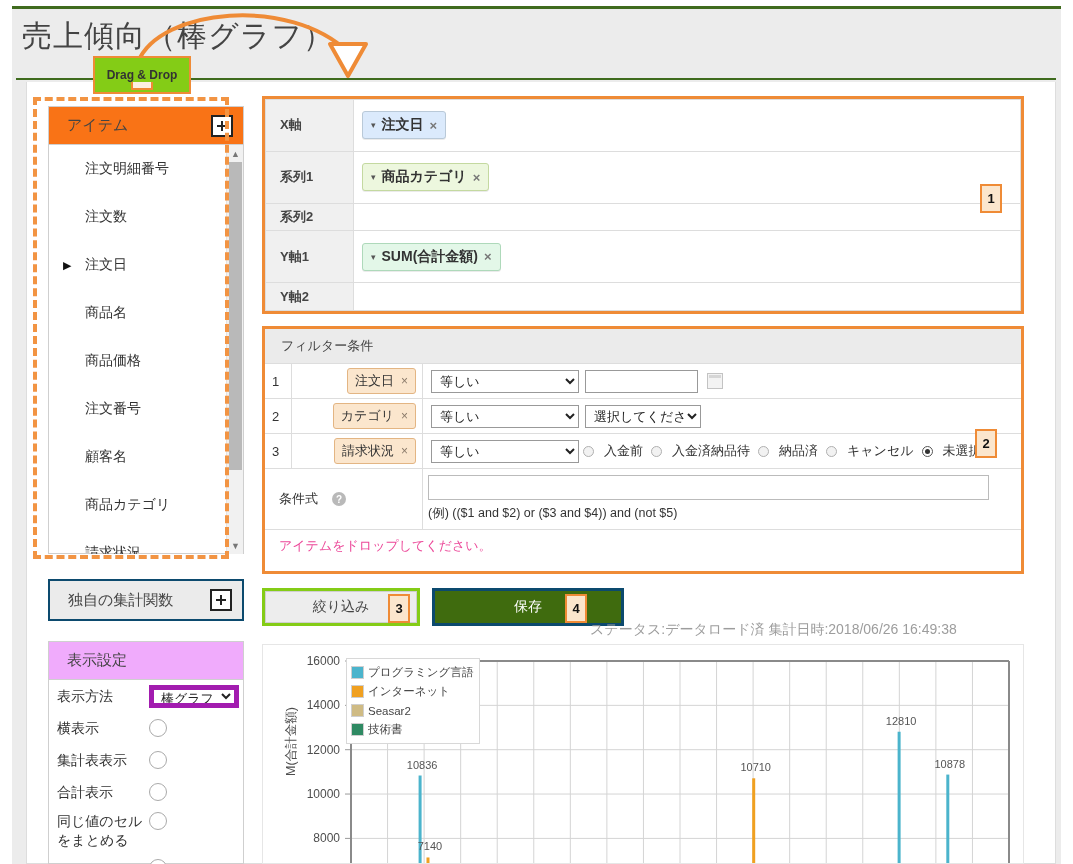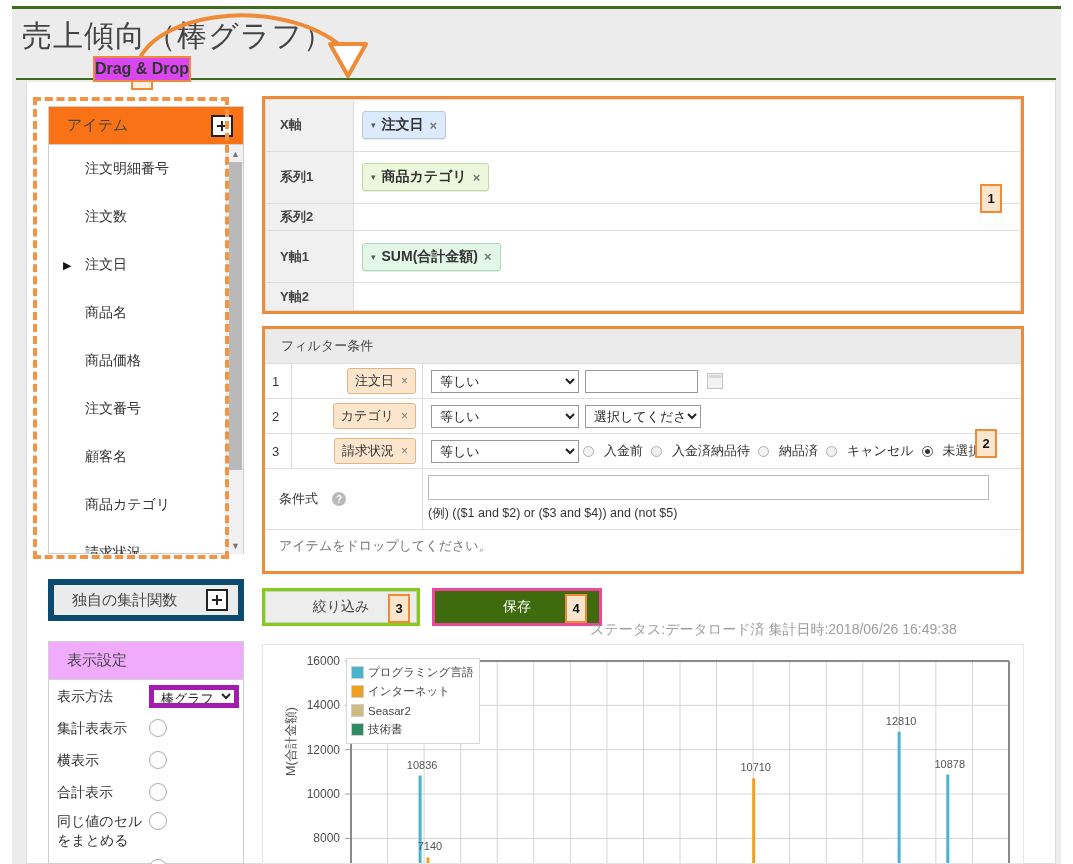--- a/index.html
+++ b/index.html
@@ -26,23 +26,23 @@
     position:absolute; left:16px; top:78px; width:1040px; height:2px;
     background:#3f6b1e;
   }
   .content-white {
     position:absolute; left:26px; top:82px; width:1030px; height:782px;
     background:#ffffff; border:1px solid #dddddd; border-top:none;
   }
 
   
   .dd-box {
-    position:absolute; left:93px; top:56px; width:98px; height:26px;
-    background:#d946ef; border:2px solid #ef8b36;
-    font-size:16px; font-weight:bold; color:#333;
+    position:absolute; left:93px; top:56px; width:98px; height:38px;
+    background:#84cc16; border:2px solid #ef8b36;
+    font-size:12px; font-weight:bold; color:#333;
     display:flex; align-items:center; justify-content:center;
     z-index: 30; white-space:nowrap;
   }
   .dd-tail {
     position:absolute; left:131px; top:82px; width:22px; height:8px;
     background:#fdf0e2; border:2px solid #ef8b36; border-top:none;
     z-index:30;
   }
   .arrow-svg { position:absolute; left:130px; top:0px; width:280px; height:105px; z-index:25; }
 
@@ -93,21 +93,21 @@
   }
   .vscroll .arrow-up { top:0; }
   .vscroll .arrow-dn { bottom:0; }
   .vscroll .thumb {
     position:absolute; left:2px; width:13px; top:17px; height:308px;
     background:#b9b9b9;
   }
 
   .func-panel {
     position:absolute; left:48px; top:579px; width:196px; height:42px;
-    background:#ebebeb; border:6px solid #0c4a6e;
+    background:#ebebeb; border:2px solid #0c4a6e;
     display:flex; align-items:center; padding:0 10px; font-size:15px; color:#444;
   }
   .func-panel .lbl { flex:1; padding-left:8px; }
 
   .disp-panel {
     position:absolute; left:48px; top:641px; width:196px; height:223px;
     background:#ffffff; border:1px solid #cfcfcf;
   }
   .disp-head {
     height:38px; background:#f0abfc; border-bottom:1px solid #cfcfcf;
@@ -210,30 +210,30 @@
     width:14px; height:14px; border-radius:50%; background:#b9b9b9; color:#fff;
     font-size:10px; display:inline-flex; align-items:center; justify-content:center;
     font-weight:bold; cursor:pointer;
   }
   .f-expr .fields { flex:1; padding:6px 0 0 5px; }
   input.expr {
     width:561px; height:25px; border:1px solid #bbb; background:#fff;
     font-size:13px; font-family:inherit; padding-left:4px;
   }
   .expr-hint { font-size:12.5px; color:#333; margin-top:5px; }
-  .f-drop { height:32px; display:flex; align-items:center; padding-left:14px; font-size:13px; color:#737373; }
+  .f-drop { height:32px; display:flex; align-items:center; padding-left:14px; font-size:13px; color:#ec4899; }
 
   
   .btn-wrap1 { position:absolute; left:262px; top:588px; width:158px; height:38px; border:3px solid #84cc16; }
   .btn-narrow {
     width:100%; height:100%; background:#ededed; border:1px solid #cfcfcf;
     display:flex; align-items:center; justify-content:center;
     font-size:14px; color:#444; cursor:pointer;
   }
-  .btn-wrap2 { position:absolute; left:432px; top:588px; width:170px; height:38px; border:3px solid #ec4899; }
+  .btn-wrap2 { position:absolute; left:432px; top:588px; width:192px; height:38px; border:3px solid #0c4a6e; }
   .btn-save {
     width:100%; height:100%; background:#3f6b0e; border:1px solid #3f6b0e;
     display:flex; align-items:center; justify-content:center;
     font-size:14px; color:#ffffff; cursor:pointer;
   }
   .badge {
     position:absolute; width:22px; height:29px; background:#fbe6cd;
     border:2px solid #ef8b36; color:#111; font-size:13px; font-weight:bold;
     display:flex; align-items:center; justify-content:center; z-index:40;
   }
@@ -341,25 +341,25 @@
 
   <div class="disp-panel">
     <div class="disp-head">表示設定</div>
     <div class="disp-row">
       <span class="dlabel">表示方法</span>
       <select class="mini">
         <option>棒グラフ</option>
       </select>
     </div>
     <div class="disp-row">
+      <span class="dlabel">横表示</span>
+      <span class="radio-o"></span>
+    </div>
+    <div class="disp-row">
       <span class="dlabel">集計表表示</span>
-      <span class="radio-o"></span>
-    </div>
-    <div class="disp-row">
-      <span class="dlabel">横表示</span>
       <span class="radio-o"></span>
     </div>
     <div class="disp-row">
       <span class="dlabel">合計表示</span>
       <span class="radio-o"></span>
     </div>
     <div class="disp-row tall">
       <span class="dlabel" style="white-space:pre-line">同じ値のセル
 をまとめる</span>
       <span class="radio-o"></span>

